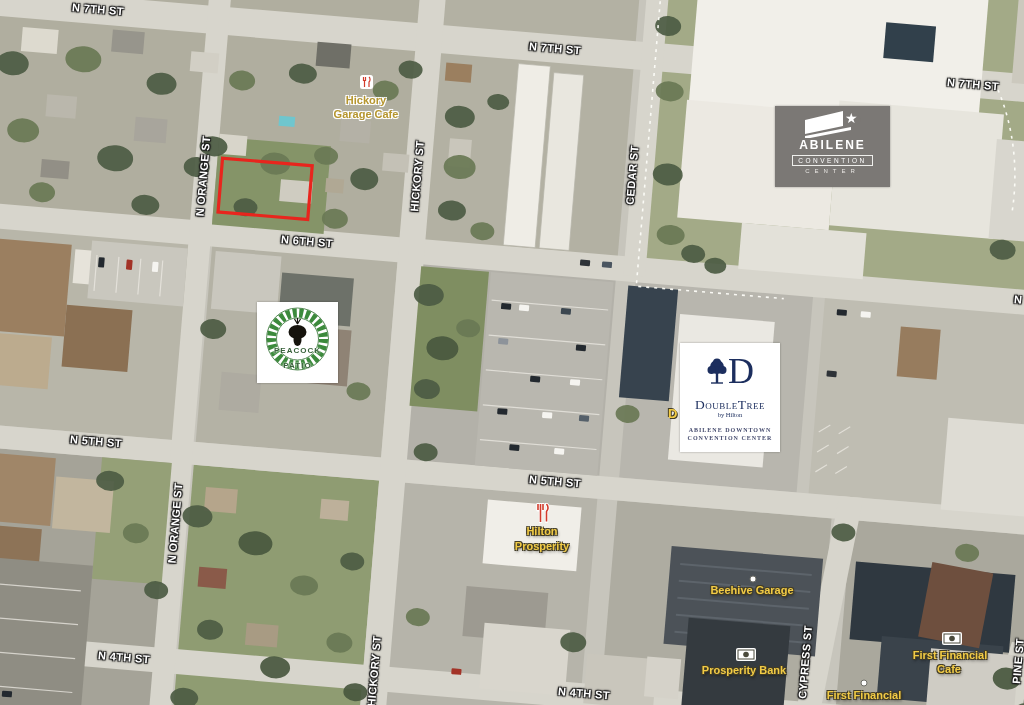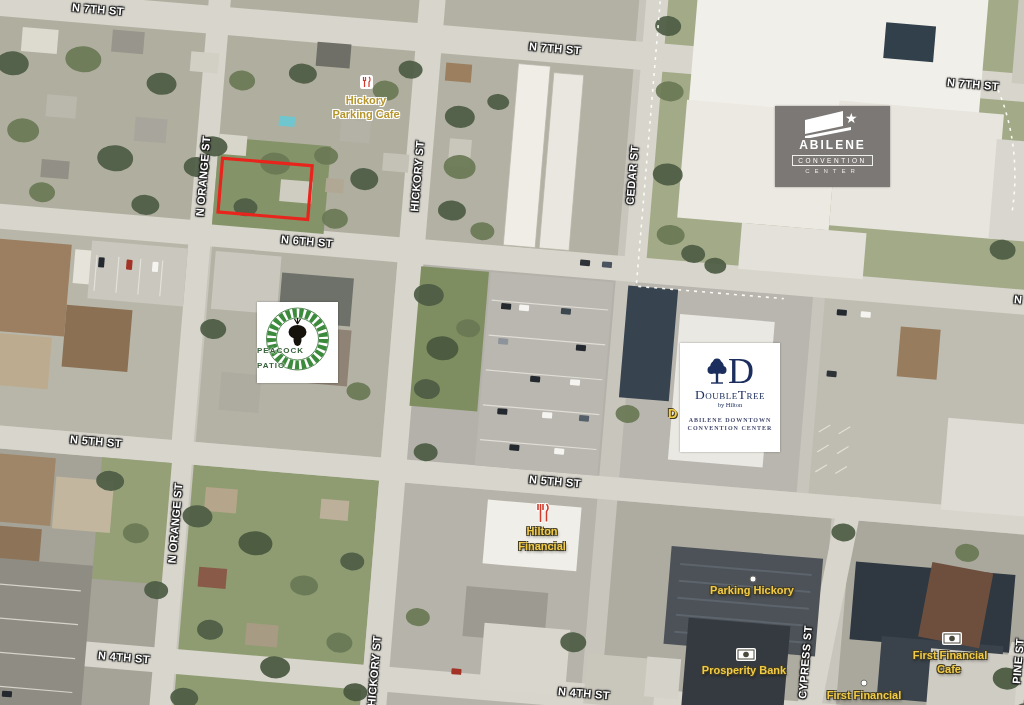--- a/index.html
+++ b/index.html
@@ -20,26 +20,26 @@
       text-shadow:1px 1px 0 #ffffff,-1px -1px 0 #ffffff,1px -1px 0 #ffffff,-1px 1px 0 #ffffff,0 0 2px #fff;}
   .poi-icon{position:absolute;z-index:6;}
   
   .logo-box{position:absolute;background:#fff;box-shadow:0 0 2px rgba(0,0,0,.35);z-index:7;
             display:flex;flex-direction:column;align-items:center;}
   #abilene-box{left:775px;top:106px;width:115px;height:77px;background:#7b7875;padding-top:4px;}
   #abilene-box .t1{font-size:12px;font-weight:bold;color:#fff;letter-spacing:2px;line-height:15px;}
   #abilene-box .t2{font-size:6.5px;color:#fff;letter-spacing:2.5px;border:1px solid #efefec;padding:1px 5px;margin-top:2px;}
   #abilene-box .t3{font-size:6px;color:#e8e6e3;letter-spacing:5px;margin-top:2px;}
   #peacock-box{left:257px;top:302px;width:81px;height:81px;}
-  #peacock-box .pk{position:absolute;width:100%;text-align:left;font-size:8px;font-weight:bold;
+  #peacock-box .pk{position:absolute;width:100%;text-align:center;font-size:8px;font-weight:bold;
                    color:#38623a;letter-spacing:1px;text-shadow:0 0 2px #fff,0 0 2px #fff;}
   #doubletree-box{left:680px;top:343px;width:100px;height:100px;padding-top:9px;font-family:"Liberation Serif",serif;}
   #doubletree-box .drow{display:flex;align-items:flex-end;justify-content:center;height:34px;}
   #doubletree-box .dglyph{font-size:36px;line-height:30px;color:#1c2e5e;font-weight:normal;}
-  #doubletree-box .brand{font-size:13.5px;color:#1c2e5e;font-variant:small-caps;letter-spacing:.5px;margin-top:2px;line-height:13px;}
+  #doubletree-box .brand{font-size:13.5px;color:#1c2e5e;font-variant:small-caps;letter-spacing:.5px;margin-top:12px;line-height:13px;}
   #doubletree-box .by{font-size:6.5px;color:#1c2e5e;line-height:8px;}
   #doubletree-box .sub{font-size:6px;color:#454b6e;letter-spacing:1px;line-height:8px;font-weight:bold;}
   #doubletree-box .sub.first{margin-top:7px;}
   .frag{position:absolute;font-size:13px;font-weight:bold;color:#f2cb45;z-index:5;
         text-shadow:1px 1px 0 #433d26,-1px -1px 0 #433d26;}
 </style>
 </head>
 <body>
 
 <div id="stage">
@@ -275,35 +275,35 @@
   <div class="sv" style="left:805px;top:662px">CYPRESS ST</div>
   <div class="sv" style="left:1018px;top:661px">PINE ST</div>
   <div class="sl" style="left:1014px;top:293px">N</div>
 
   <svg class="poi-icon" style="left:360px;top:75px" width="13" height="14" viewBox="0 0 13 14">
     <rect x="0" y="0" width="13" height="14" rx="2.5" fill="#fff"></rect>
     <path d="M3.5 2v4 M5.5 2v4 M4.5 5v7" stroke="#d23b2b" stroke-width="1.2" fill="none"></path>
     <path d="M9 2c1.4 1.2 1.4 3.8 0 5v5" stroke="#d23b2b" stroke-width="1.2" fill="none"></path>
   </svg>
   <div class="poi cafe" style="left:366px;top:94px">Hickory</div>
-  <div class="poi cafe" style="left:366px;top:108px">Parking Cafe</div>
+  <div class="poi cafe" style="left:366px;top:108px">Garage Cafe</div>
 
   <svg class="poi-icon" style="left:534px;top:503px" width="16" height="20" viewBox="0 0 16 20">
     <path d="M4 1v6 M6.5 1v6 M9 1v6 M6.5 6v13" stroke="#fff" stroke-width="3.2" fill="none" stroke-linecap="round"></path>
     <path d="M12.5 1c2 2 2 5.5 0 7.5v10" stroke="#fff" stroke-width="3.2" fill="none" stroke-linecap="round"></path>
     <path d="M4 1v6 M6.5 1v6 M9 1v6 M6.5 6v13" stroke="#d23b2b" stroke-width="1.6" fill="none"></path>
     <path d="M12.5 1c2 2 2 5.5 0 7.5v10" stroke="#d23b2b" stroke-width="1.6" fill="none"></path>
   </svg>
   <div class="poi" style="left:542px;top:525px">Hilton</div>
-  <div class="poi" style="left:542px;top:540px">Financial</div>
+  <div class="poi" style="left:542px;top:540px">Prosperity</div>
 
   <svg class="poi-icon" style="left:749px;top:575px" width="8" height="8" viewBox="0 0 8 8">
     <circle cx="4" cy="4" r="3" fill="#fff" stroke="#6f6f68" stroke-width="1"></circle>
   </svg>
-  <div class="poi" style="left:752px;top:584px">Parking Hickory</div>
+  <div class="poi" style="left:752px;top:584px">Beehive Garage</div>
 
   <svg class="poi-icon" style="left:736px;top:648px" width="20" height="13" viewBox="0 0 20 13">
     <rect x="0" y="0" width="20" height="13" rx="2" fill="#fff"></rect>
     <rect x="2" y="2" width="16" height="9" fill="none" stroke="#4a4a3c" stroke-width="1"></rect>
     <circle cx="10" cy="6.5" r="2.8" fill="#4a4a3c"></circle>
   </svg>
   <div class="poi" style="left:744px;top:664px">Prosperity Bank</div>
 
   <svg class="poi-icon" style="left:942px;top:632px" width="20" height="13" viewBox="0 0 20 13">
     <rect x="0" y="0" width="20" height="13" rx="2" fill="#fff"></rect>

